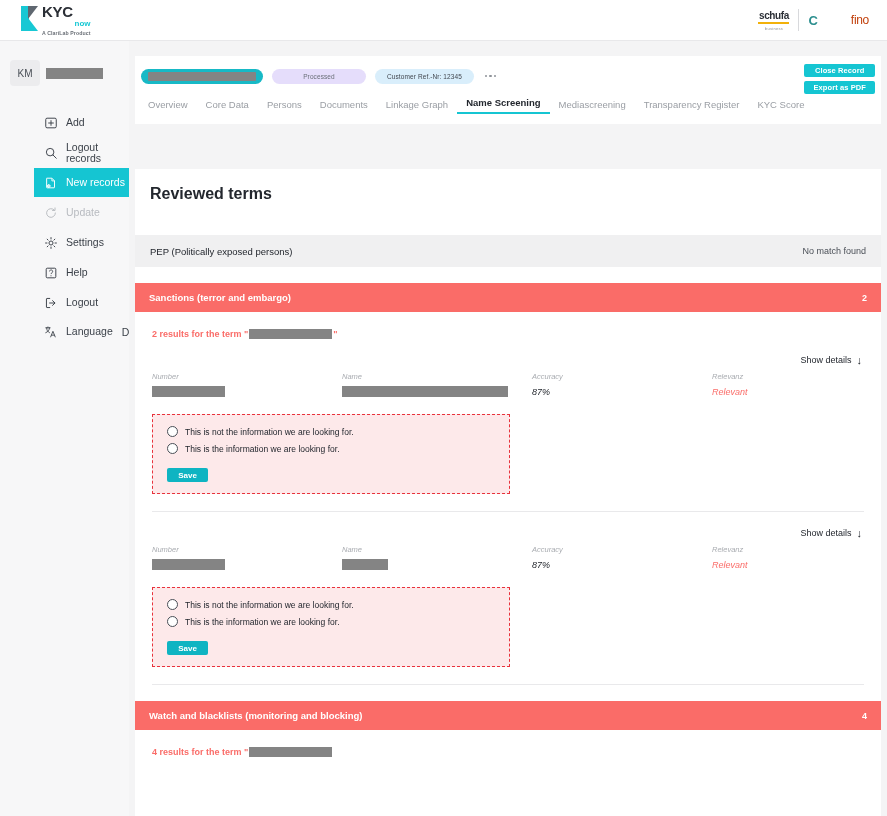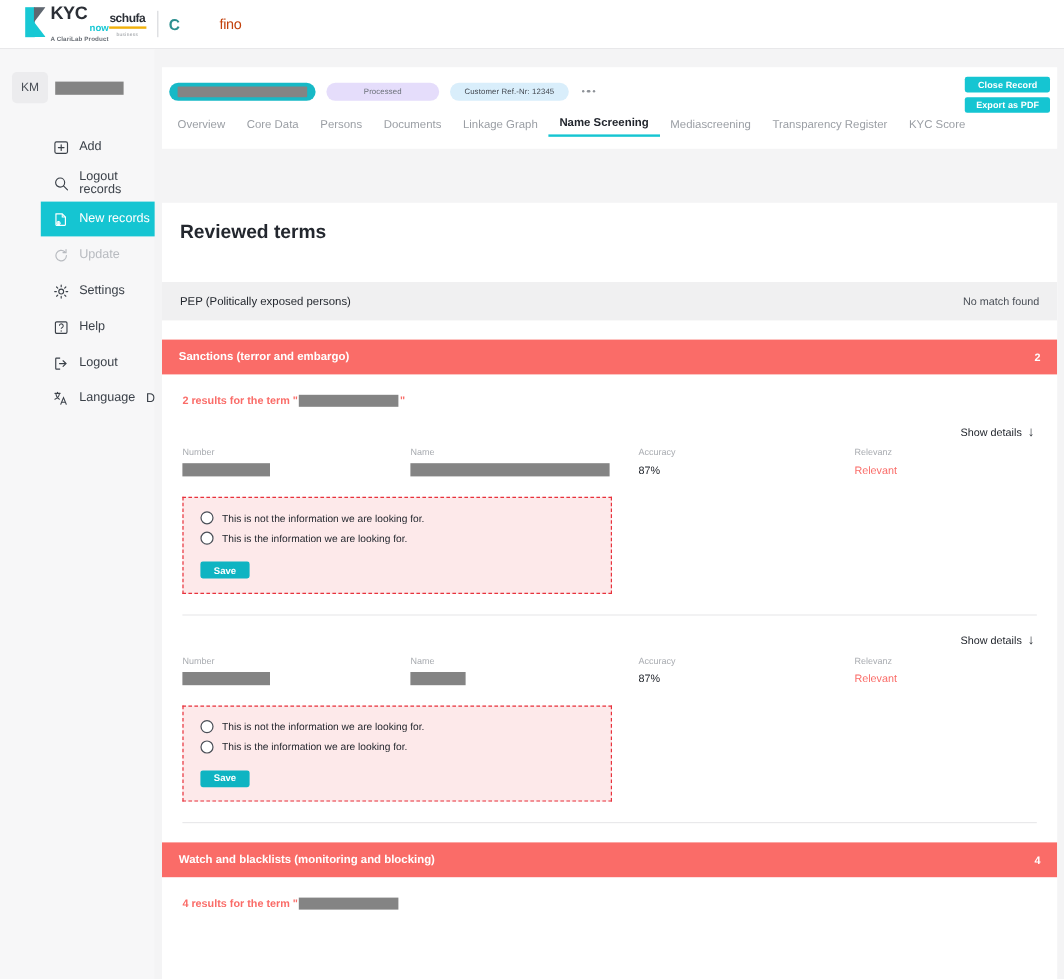--- a/index.html
+++ b/index.html
@@ -8,21 +8,21 @@
     background: #ffffff;
     font-family: "Liberation Sans", sans-serif;
     overflow: hidden;
   }
   .app { position: relative; width: 887px; height: 816px; background: #f4f4f5; }
 
   
   .topbar {
     position: absolute; top: 0; left: 0; width: 887px; height: 41px;
     background: #ffffff; border-bottom: 1px solid #e8e8ea;
-    display: flex; align-items: center; 
+    display: flex; align-items: center; justify-content: space-between;
   }
   .brand { display: flex; align-items: flex-start; padding-left: 21px; }
   .brand-mark { width: 17px; height: 25px; position: relative; margin-right: 4px; margin-top: 2px; }
   .brand-mark .k1 {
     position: absolute; left: 0; top: 0; width: 8px; height: 25px; background: #18c8d4;
   }
   .brand-mark .k2 {
     position: absolute; left: 7px; top: 0; width: 10px; height: 13px; background: #5f6770;
     clip-path: polygon(100% 0, 0 100%, 0 0);
   }
@@ -155,20 +155,21 @@
 
   .show-details {
     display: flex; align-items: flex-start; justify-content: flex-end;
     font-size: 9px; color: #23272e; padding-right: 19px; margin-top: 16px; cursor: pointer;
   }
   .show-details .arr { margin-left: 5px; font-size: 11px; line-height: 1; }
 
   .res-grid {
     display: grid; grid-template-columns: 190px 190px 180px auto;
     padding: 6px 0 0 17px;
+    font-style: italic;
   }
   .col-h { font-size: 7.5px; color: #a9acb1; margin-bottom: 5px; }
   .col-v { font-size: 9px; color: #23272e; height: 11px; display: flex; align-items: center; }
   .col-v.relevant { color: #fa6c68; }
   .redact-bar { height: 11px; background: #848484; display: block; }
 
   .decide-box {
     margin: 17px 0 0 17px; width: 358px; background: #fde9ea;
     border: 1px dashed #e8323c; padding: 11px 0 11px 14px;
   }

